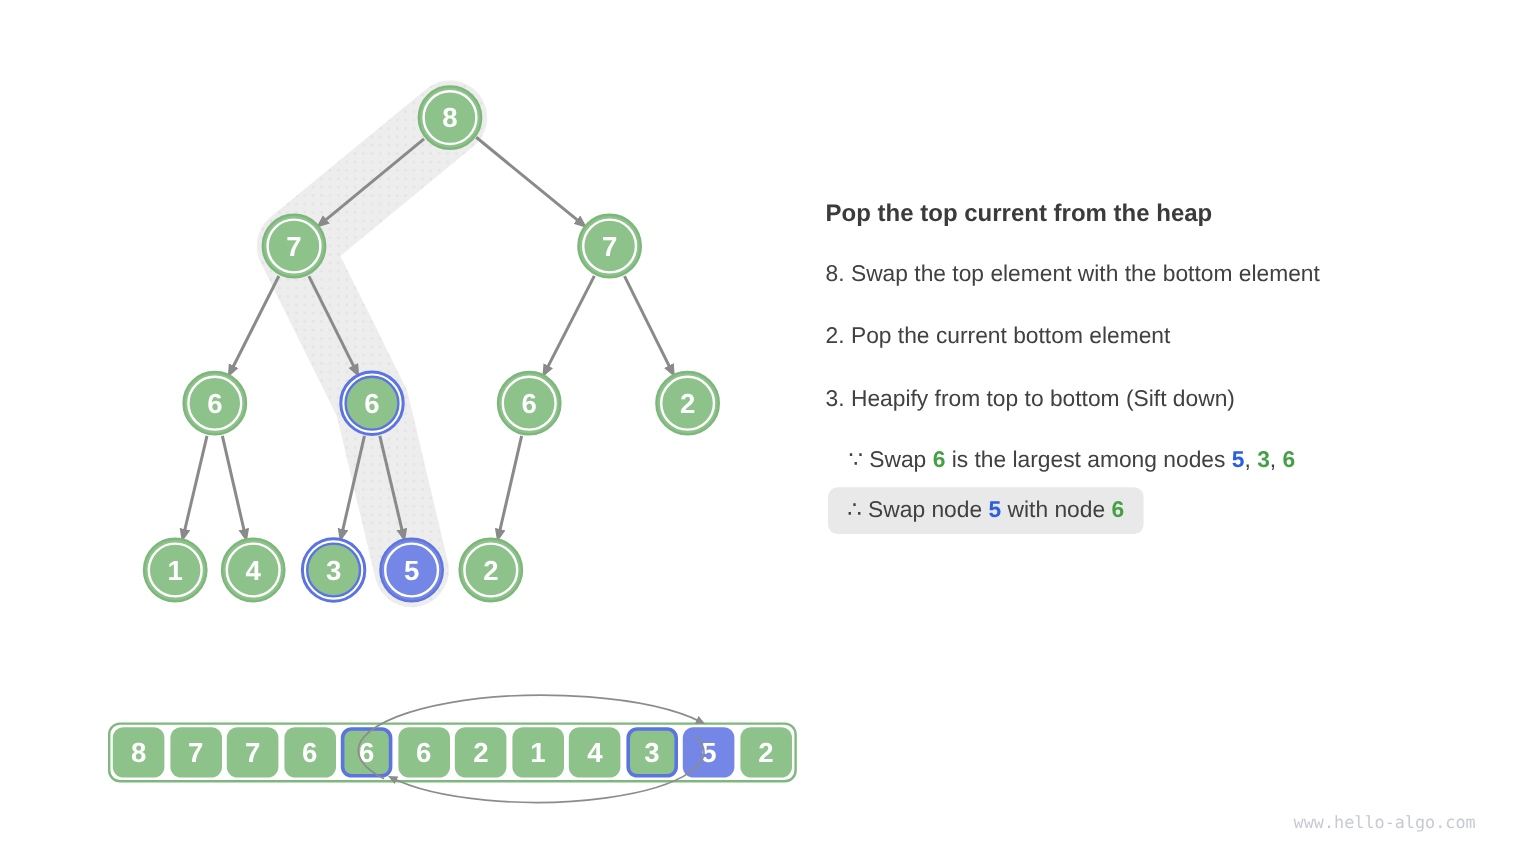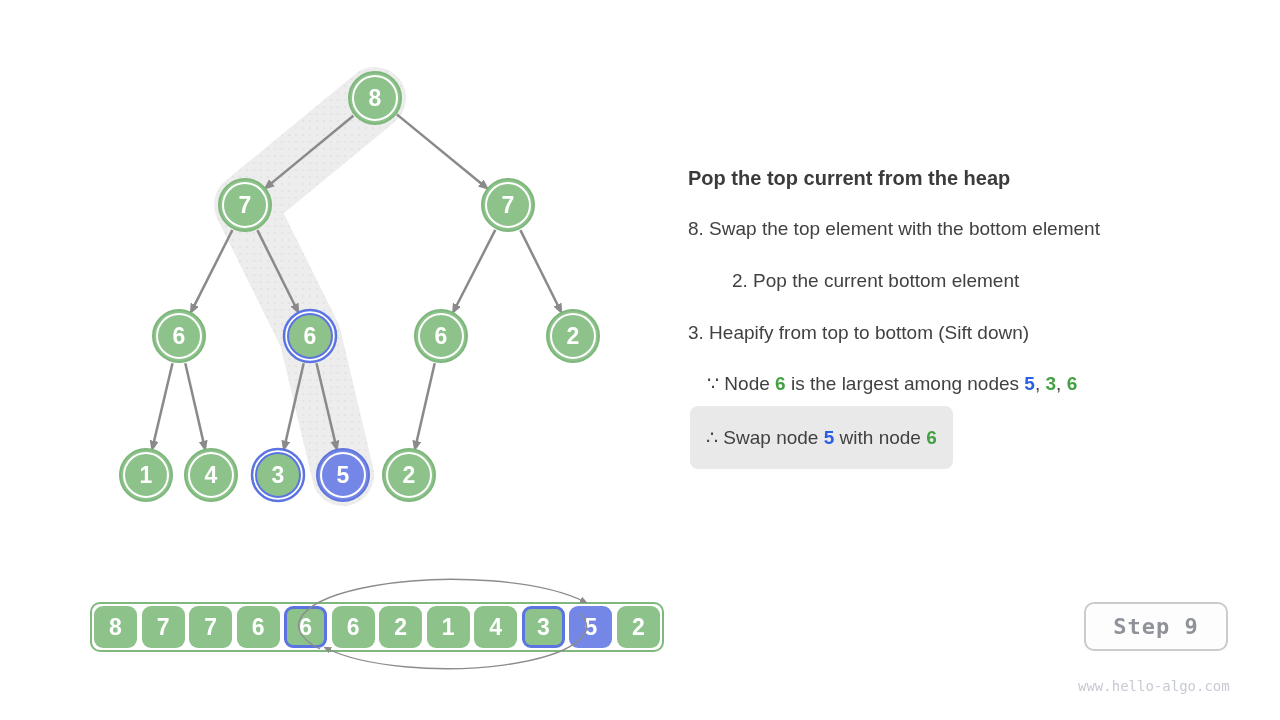--- a/index.html
+++ b/index.html
@@ -21,25 +21,25 @@
   .tree-node.v-blue-ring .outer { fill:#ffffff; stroke:#5b74e2; stroke-width:2.5; }
   .tree-node.v-blue-ring .inner { fill:#8dc28b; stroke:#5b74e2; }
   .tree-node text {
     fill:#ffffff; font-size:23px; font-weight:bold; text-anchor:middle;
     font-family:"Liberation Sans","DejaVu Sans",sans-serif;
   }
 
   
   .panel-title { position:absolute; left:688px; top:167px; font-size:20px; font-weight:bold; color:#3b3b3b; }
   .panel-item  { position:absolute; left:688px; font-size:19px; color:#414141; }
-  .item-0 { top:218px; } .item-1 { top:270px;margin-left:44px; } .item-2 { top:322px; }
+  .item-0 { top:218px; } .item-1 { top:270px; } .item-2 { top:322px; }
   .because-line { position:absolute; left:707px; top:372px; font-size:19px; color:#414141; }
   .therefore-box {
     position:absolute; left:690px; top:406px; background:#e9e9e9; border-radius:8px;
-    padding:20px 16px; font-size:19px; color:#414141;
+    padding:8px 16px; font-size:19px; color:#414141;
   }
   .seg-dark  { color:#414141; }
   .seg-green { color:#44a044; font-weight:bold; }
   .seg-blue  { color:#2b5fe3; font-weight:bold; }
 
   
   .array-box {
     position:absolute; left:90px; top:602px; width:574px; height:50px; z-index:2;
     box-sizing:border-box; border:2px solid #7fb87d; border-radius:10px; background:#ffffff;
     display:flex; align-items:center; justify-content:space-between; padding:2px;
@@ -159,21 +159,21 @@
       <circle class="outer" r="26"></circle>
         <circle class="inner" r="22"></circle>
       <text y="8">2</text>
     </g>
   </svg>
 
   <div class="panel-title">Pop the top current from the heap</div>
   <div class="panel-item item-0">8. Swap the top element with the bottom element</div>
   <div class="panel-item item-1">2. Pop the current bottom element</div>
   <div class="panel-item item-2">3. Heapify from top to bottom (Sift down)</div>
-  <div class="because-line"><span class="seg-dark">∵ Node </span><span class="seg-green">6</span><span class="seg-dark"> is the largest among nodes </span><span class="seg-blue">5</span><span class="seg-dark">, </span><span class="seg-green">3</span><span class="seg-dark">, </span><span class="seg-green">6</span></div>
+  <div class="because-line"><span class="seg-dark">∵ Swap </span><span class="seg-green">6</span><span class="seg-dark"> is the largest among nodes </span><span class="seg-blue">5</span><span class="seg-dark">, </span><span class="seg-green">3</span><span class="seg-dark">, </span><span class="seg-green">6</span></div>
   <div class="therefore-box"><span class="seg-dark">∴ Swap node </span><span class="seg-blue">5</span><span class="seg-dark"> with node </span><span class="seg-green">6</span></div>
 
   <div class="array-box">
     <div class="array-cell v-green">
         <span>8</span>
       </div>
     <div class="array-cell v-green">
         <span>7</span>
       </div>
     <div class="array-cell v-green">
@@ -206,16 +206,15 @@
     <div class="array-cell v-green">
         <span>2</span>
       </div>
   </div>
 
   <svg class="layer arc-layer" width="1280" height="720" viewBox="0 0 1280 720">
     <path d="M 320 649 A 140 42 0 0 1 585 602" fill="none" stroke="#8c8c8c" stroke-width="1.4" marker-end="url(#arrow2)"></path>
     <path d="M 579 613 A 140 42 0 0 1 326 648" fill="none" stroke="#8c8c8c" stroke-width="1.4" marker-end="url(#arrow2)"></path>
   </svg>
 
-  <div class="step-badge">Step 9</div>
   <div class="watermark">www.hello-algo.com</div>
 
 </div>
 
 </body></html>

